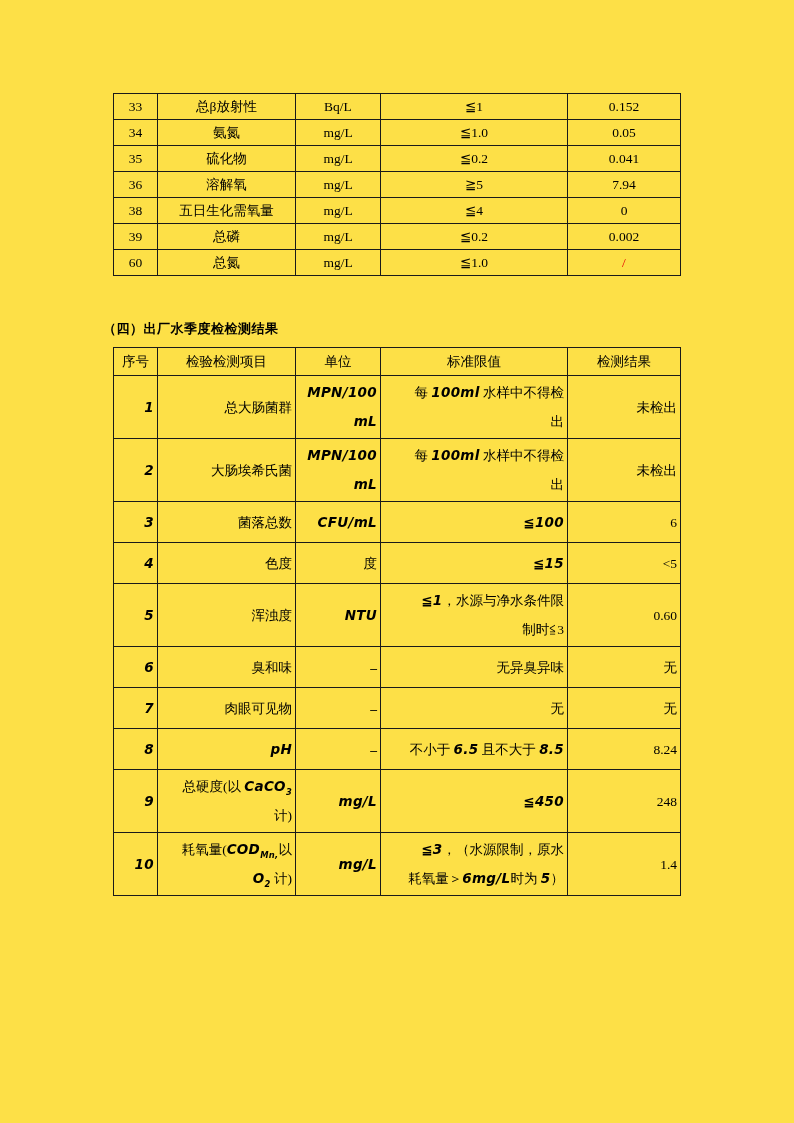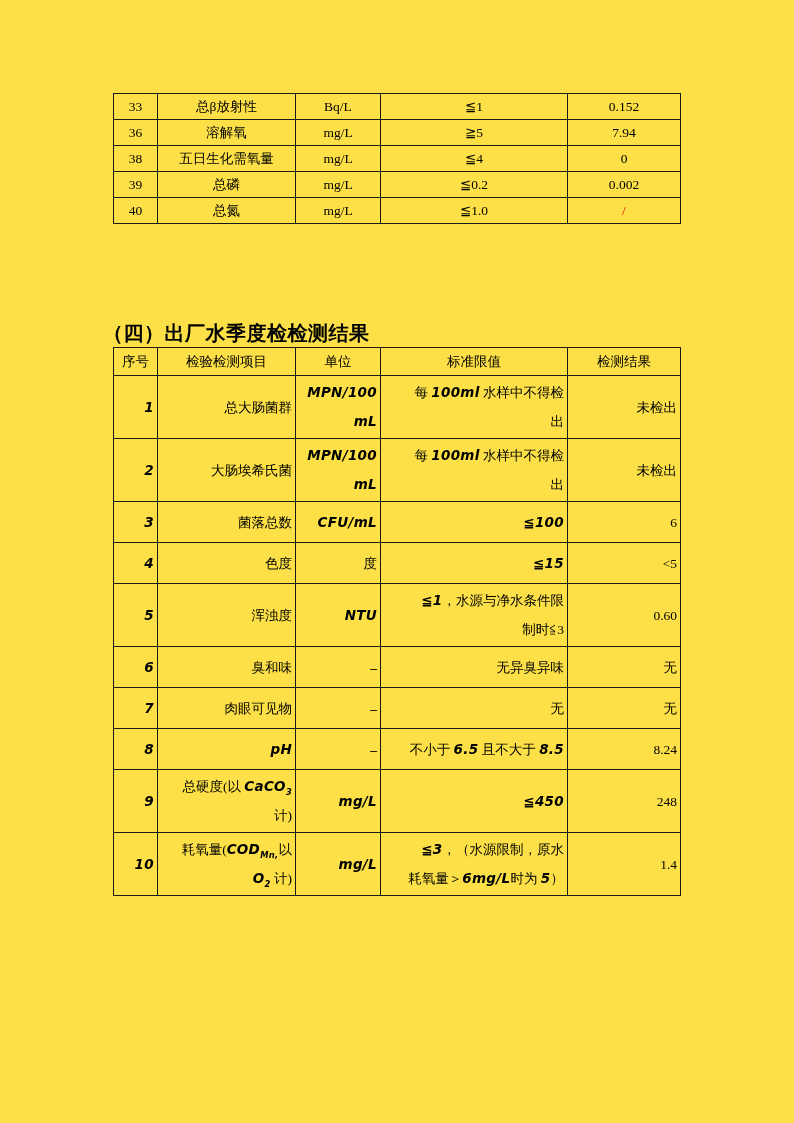--- a/index.html
+++ b/index.html
@@ -19,21 +19,21 @@
     overflow:hidden;
   }
 
   
   .t1 { top:93px; }
   .t1 td { height:21px; }
 
   
   .section-title {
     position:absolute; left:103px; top:320px;
-    font-size:20px; letter-spacing:0.5px; font-weight:600;
+    font-size:13px; letter-spacing:0.5px; font-weight:600;
   }
 
   
   .t2 { top:347px; }
   .t2 th { height:23px;margin-top:16px; }
   .t2 td { height:36px; line-height:2.15;text-align:right; }
 
   
   .hw {
     font-family:"DejaVu Sans","Liberation Sans",sans-serif;
@@ -65,21 +65,35 @@
     </colgroup>
     <tbody id="t1-body">
   <tr>
     <td>33</td>
     <td>总β放射性</td>
     <td>Bq/L</td>
     <td>≦1</td>
     <td>0.152</td>
   </tr>
 
-
+  <tr>
+    <td>34</td>
+    <td>氨氮</td>
+    <td>mg/L</td>
+    <td>≦1.0</td>
+    <td>0.05</td>
+  </tr>
+
+  <tr>
+    <td>35</td>
+    <td>硫化物</td>
+    <td>mg/L</td>
+    <td>≦0.2</td>
+    <td>0.041</td>
+  </tr>
 
   <tr>
     <td>36</td>
     <td>溶解氧</td>
     <td>mg/L</td>
     <td>≧5</td>
     <td>7.94</td>
   </tr>
 
 
@@ -93,21 +107,21 @@
 
   <tr>
     <td>39</td>
     <td>总磷</td>
     <td>mg/L</td>
     <td>≦0.2</td>
     <td>0.002</td>
   </tr>
 
   <tr>
-    <td>40</td>
+    <td>60</td>
     <td>总氮</td>
     <td>mg/L</td>
     <td>≦1.0</td>
     <td class="red">/</td>
   </tr>
 </tbody>
   </table>
 
   <div class="section-title">（四）出厂水季度检检测结果</div>
 

